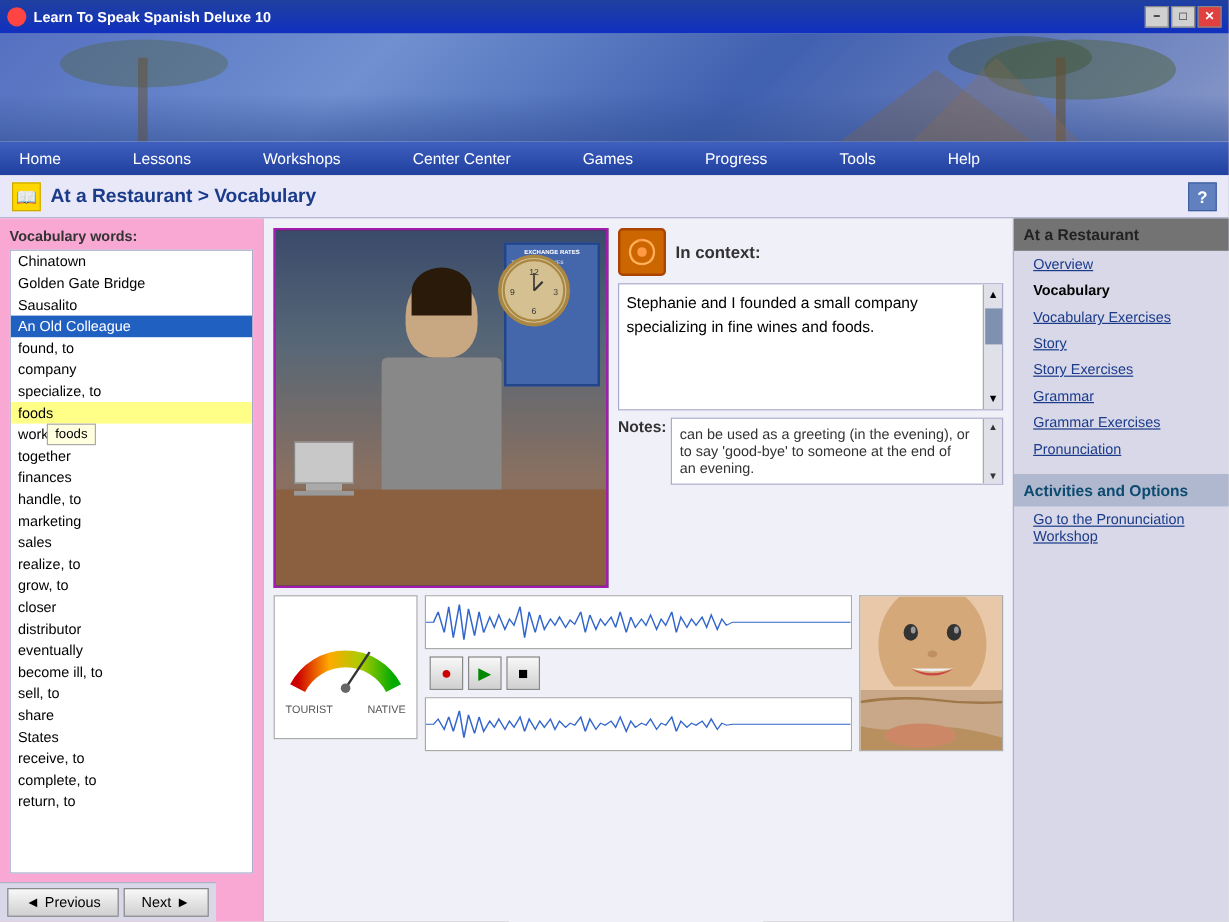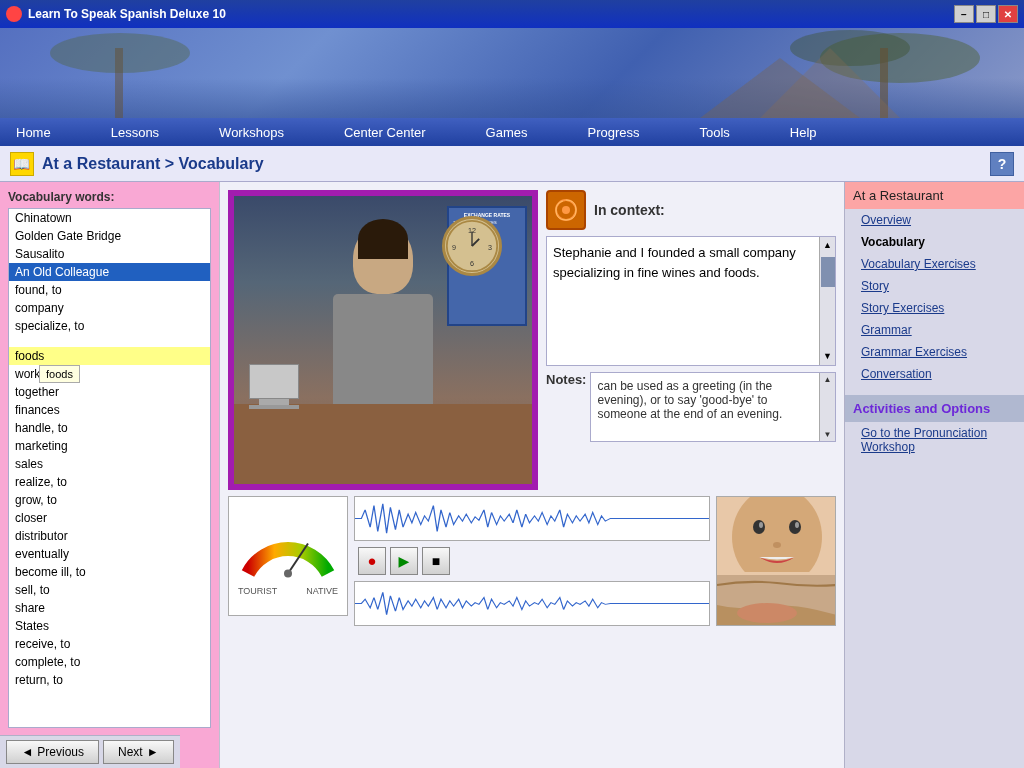--- a/index.html
+++ b/index.html
@@ -133,21 +133,21 @@
       overflow-y: scroll;
       overflow-x: hidden;
     }
     .vocab-item {
       padding: 2px 6px;
       font-size: 12px;
       cursor: pointer;
       white-space: nowrap;
     }
     .vocab-item.selected { background: #2060c0; color: white; }
-    .vocab-item.highlighted { background: #ffff88; margin-top: 12px; }
+    .vocab-item.highlighted { background: #ffff88; }
     #drill-btn-container {
       padding-top: 8px;
       display: flex;
       justify-content: center;
     }
     #drill-btn {
       padding: 4px 28px;
       background: linear-gradient(to bottom, #f8f8f8, #d8d8d8);
       border: 1px solid #888;
       cursor: pointer;
@@ -164,24 +164,24 @@
       overflow: hidden;
     }
 
     
     #top-section {
       display: flex;
       gap: 8px;
       flex: 0 0 auto;
     }
     #video-frame {
-      width: 310px;
+      width: 279px;
       height: 300px;
       background: #2a3a2a;
-      border: 6px solid #a21caf;
+      border: 2px solid #a21caf;
       position: relative;
       overflow: hidden;
     }
     #video-frame .video-content {
       width: 100%;
       height: 100%;
       background: linear-gradient(180deg, #3a4a6a 0%, #556677 30%, #8a7060 70%, #7a6050 100%);
       position: relative;
     }
     
@@ -278,21 +278,21 @@
       font-size: 14px;
       font-weight: bold;
       color: #333;
     }
     #context-text-box {
       border: 1px solid #aaaacc;
       background: white;
       padding: 6px;
       font-size: 13px;
       line-height: 1.5;
-      height: 130px;
+      height: 106px;
       position: relative;
       overflow: hidden;
     }
     #context-text-box .scrollbar {
       position: absolute;
       right: 0; top: 0; bottom: 0;
       width: 16px;
       background: #e0e0e8;
       border-left: 1px solid #aaa;
     }
@@ -312,21 +312,21 @@
     #notes-label {
       font-size: 13px;
       font-weight: bold;
       color: #333;
     }
     #notes-box {
       border: 1px solid #aaaacc;
       background: white;
       padding: 6px;
       font-size: 12px;
-      height: 70px;
+      height: 56px;
       position: relative;
       overflow: hidden;
       color: #333;
     }
     #notes-box .scrollbar-v {
       position: absolute;
       right: 0; top: 0; bottom: 0;
       width: 16px;
       background: #e0e0e8;
       border-left: 1px solid #aaa;
@@ -419,23 +419,23 @@
     
     #right-sidebar {
       width: 180px;
       background: #d8d8e8;
       border-left: 1px solid #b0b0c8;
       padding: 0;
       display: flex;
       flex-direction: column;
     }
     #right-section-title {
-      background: #fca5a5;
+      background: #737373;
       padding: 6px 8px;
-      font-weight: normal;
+      font-weight: bold;
       font-size: 13px;
       color: #222;
     }
     .right-nav-item {
       padding: 4px 16px;
       font-size: 12px;
       cursor: pointer;
       color: #1a3a8a;
       text-decoration: underline;
     }
@@ -446,21 +446,21 @@
     }
 
     #activities-section {
       margin-top: 10px;
     }
     #activities-title {
       background: #b0b8d0;
       padding: 6px 8px;
       font-weight: bold;
       font-size: 13px;
-      color: #6d28d9;
+      color: #0c4a6e;
     }
     .activity-item {
       padding: 4px 16px;
       font-size: 12px;
       cursor: pointer;
       color: #1a3a8a;
       text-decoration: underline;
     }
     .nav-btn {
       padding: 4px 14px;
@@ -759,21 +759,21 @@
       <div id="right-section-title">At a Restaurant</div>
       <div id="right-nav-items">
 
       <div class="right-nav-item">Overview</div>
           <div class="right-nav-item active">Vocabulary</div>
           <div class="right-nav-item">Vocabulary Exercises</div>
           <div class="right-nav-item">Story</div>
           <div class="right-nav-item">Story Exercises</div>
           <div class="right-nav-item">Grammar</div>
           <div class="right-nav-item">Grammar Exercises</div>
-          <div class="right-nav-item">Conversation</div>
+          <div class="right-nav-item">Pronunciation</div>
         </div>
       <div id="activities-section">
         <div id="activities-title">Activities and Options</div>
         <div class="activity-item">Go to the Pronunciation Workshop</div>
       </div>
 
       <div style="margin-top:auto;border-top:1px solid #b0b0c8;padding:4px 8px;display:flex;gap:4px;justify-content:center;align-items:center;position:absolute;bottom:0;left:0;width:180px;background:#d8d8e8;">
         <button class="nav-btn">
           <span>◄</span>
           <span>Previous</span>

